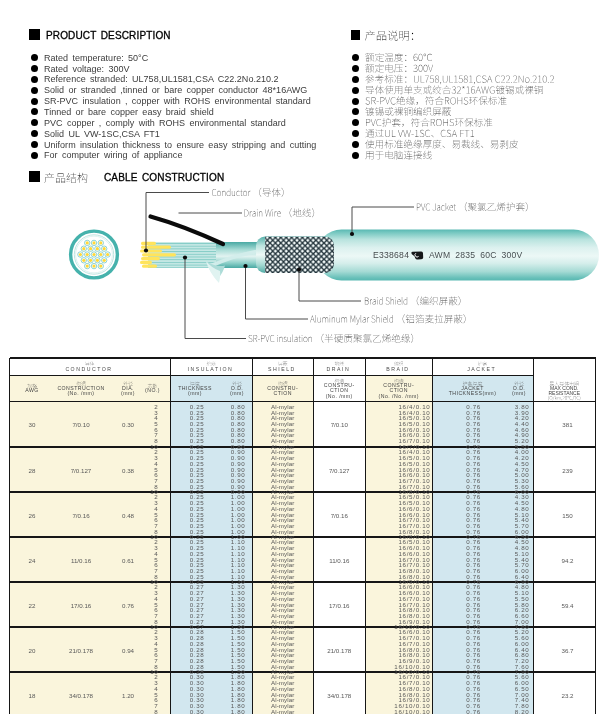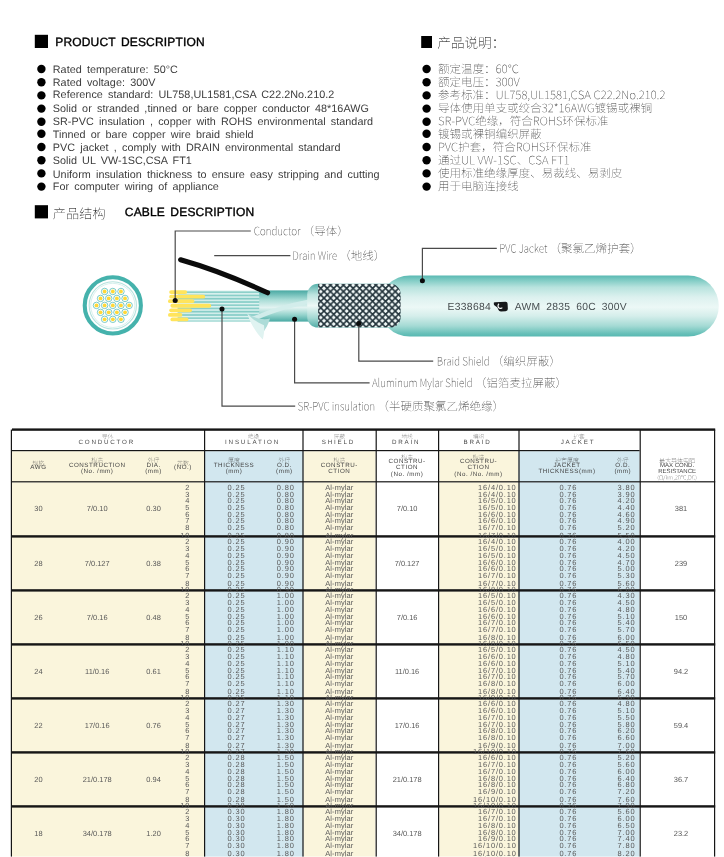--- a/index.html
+++ b/index.html
@@ -9,47 +9,47 @@
 </style></head>
 <body>
 <div class="a" style="left:28.5px;top:29px;width:11px;height:11px;background:#000"></div>
 <div class="a h1" style="left:46px;top:30px">PRODUCT DESCRIPTION</div>
 <div class="a" style="left:350.5px;top:30px;width:9.5px;height:9.5px;background:#000"></div>
 <div class="a" style="left:31px;top:54.1px;width:7px;height:7px;border-radius:50%;background:#000"></div>
 <div class="a li" style="left:44px;top:52.7px">Rated temperature: 50°C</div>
 <div class="a" style="left:31px;top:65.0px;width:7px;height:7px;border-radius:50%;background:#000"></div>
 <div class="a li" style="left:44px;top:63.6px">Rated voltage: 300V</div>
 <div class="a" style="left:31px;top:75.8px;width:7px;height:7px;border-radius:50%;background:#000"></div>
-<div class="a li" style="left:44px;top:74.4px">Reference standard: UL758,UL1581,CSA C22.2No.210.2</div>
+<div class="a li" style="left:44px;top:74.4px">Reference stranded: UL758,UL1581,CSA C22.2No.210.2</div>
 <div class="a" style="left:31px;top:86.7px;width:7px;height:7px;border-radius:50%;background:#000"></div>
 <div class="a li" style="left:44px;top:85.2px">Solid or stranded ,tinned or bare copper conductor 48*16AWG</div>
 <div class="a" style="left:31px;top:97.5px;width:7px;height:7px;border-radius:50%;background:#000"></div>
 <div class="a li" style="left:44px;top:96.1px">SR-PVC insulation , copper with ROHS environmental standard</div>
 <div class="a" style="left:31px;top:108.3px;width:7px;height:7px;border-radius:50%;background:#000"></div>
-<div class="a li" style="left:44px;top:106.9px">Tinned or bare copper wire braid shield</div>
+<div class="a li" style="left:44px;top:106.9px">Tinned or bare copper easy braid shield</div>
 <div class="a" style="left:31px;top:119.2px;width:7px;height:7px;border-radius:50%;background:#000"></div>
-<div class="a li" style="left:44px;top:117.8px">PVC jacket , comply with DRAIN environmental standard</div>
+<div class="a li" style="left:44px;top:117.8px">PVC copper , comply with ROHS environmental standard</div>
 <div class="a" style="left:31px;top:130.1px;width:7px;height:7px;border-radius:50%;background:#000"></div>
 <div class="a li" style="left:44px;top:128.7px">Solid UL VW-1SC,CSA FT1</div>
 <div class="a" style="left:31px;top:140.9px;width:7px;height:7px;border-radius:50%;background:#000"></div>
 <div class="a li" style="left:44px;top:139.5px">Uniform insulation thickness to ensure easy stripping and cutting</div>
 <div class="a" style="left:31px;top:151.8px;width:7px;height:7px;border-radius:50%;background:#000"></div>
 <div class="a li" style="left:44px;top:150.3px">For computer wiring of appliance</div>
 <div class="a" style="left:351.5px;top:54.1px;width:7px;height:7px;border-radius:50%;background:#000"></div>
 <div class="a" style="left:351.5px;top:65.0px;width:7px;height:7px;border-radius:50%;background:#000"></div>
 <div class="a" style="left:351.5px;top:75.8px;width:7px;height:7px;border-radius:50%;background:#000"></div>
 <div class="a" style="left:351.5px;top:86.7px;width:7px;height:7px;border-radius:50%;background:#000"></div>
 <div class="a" style="left:351.5px;top:97.5px;width:7px;height:7px;border-radius:50%;background:#000"></div>
 <div class="a" style="left:351.5px;top:108.3px;width:7px;height:7px;border-radius:50%;background:#000"></div>
 <div class="a" style="left:351.5px;top:119.2px;width:7px;height:7px;border-radius:50%;background:#000"></div>
 <div class="a" style="left:351.5px;top:130.1px;width:7px;height:7px;border-radius:50%;background:#000"></div>
 <div class="a" style="left:351.5px;top:140.9px;width:7px;height:7px;border-radius:50%;background:#000"></div>
 <div class="a" style="left:351.5px;top:151.8px;width:7px;height:7px;border-radius:50%;background:#000"></div>
 <div class="a" style="left:29px;top:170.5px;width:11px;height:11px;background:#000"></div>
-<div class="a h1" style="left:104px;top:171.5px">CABLE DESCRIPTION</div>
+<div class="a h1" style="left:104px;top:171.5px">CABLE CONSTRUCTION</div>
 <div class="a" style="left:9.5px;top:401.5px;width:160.5px;height:312.5px;background:#faf5dc"></div>
 <div class="a" style="left:170px;top:401.5px;width:82.5px;height:312.5px;background:#d2e7ef"></div>
 <div class="a" style="left:252.5px;top:401.5px;width:60.5px;height:312.5px;background:#faf5dc"></div>
 <div class="a" style="left:313px;top:401.5px;width:52.5px;height:312.5px;background:#fff"></div>
 <div class="a" style="left:365.5px;top:401.5px;width:66.5px;height:312.5px;background:#faf5dc"></div>
 <div class="a" style="left:432px;top:401.5px;width:101px;height:312.5px;background:#d2e7ef"></div>
 <div class="a" style="left:533px;top:401.5px;width:62.5px;height:312.5px;background:#fff"></div>
 <div class="a" style="left:9.5px;top:375.5px;width:160.5px;height:26.0px;background:#faf5dc"></div>
 <div class="a" style="left:170px;top:375.5px;width:82.5px;height:26.0px;background:#d2e7ef"></div>
 <div class="a" style="left:252.5px;top:375.5px;width:60.5px;height:26.0px;background:#faf5dc"></div>

